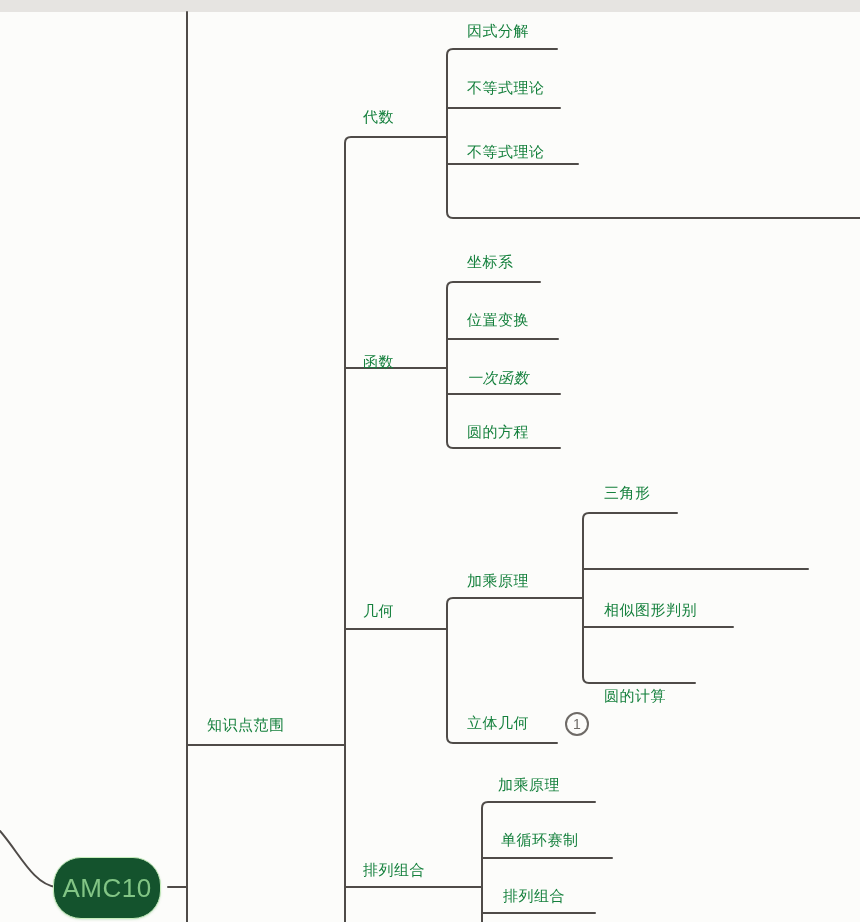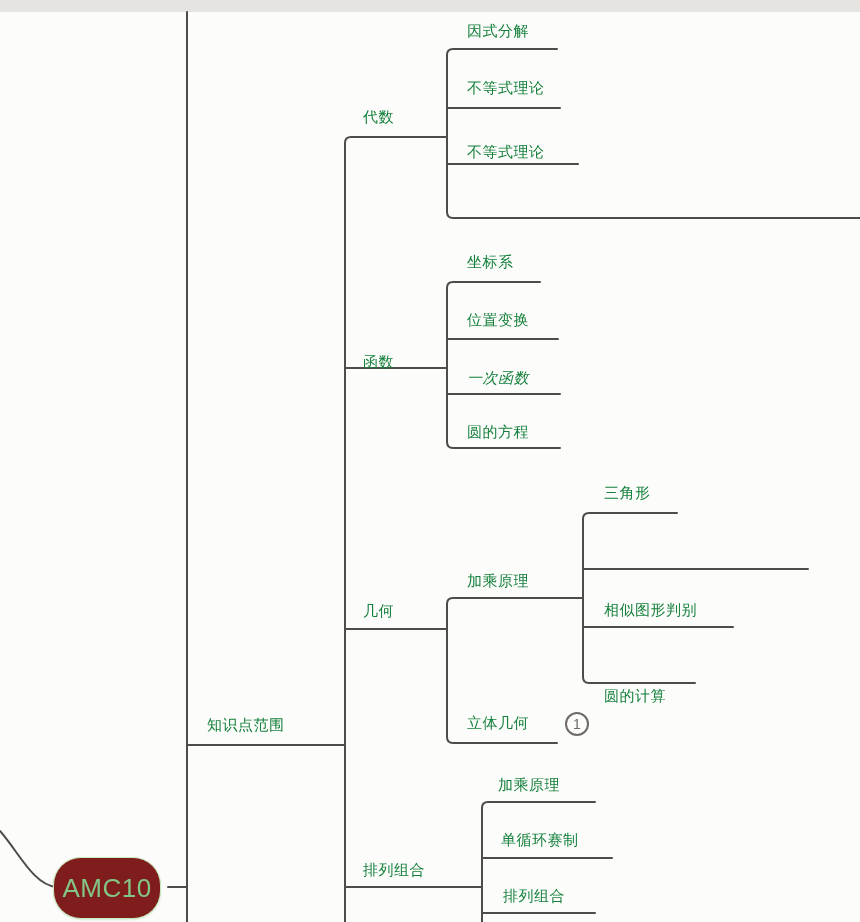--- a/index.html
+++ b/index.html
@@ -25,21 +25,21 @@
     position:absolute;
     font-size:15px;
     line-height:22px;
     color:#15803d;
     white-space:nowrap;
     letter-spacing:0.5px;
   }
   .root-node{
     position:absolute;
     left:53px;top:857px;width:106px;height:60px;
-    background:#7f1d1d;
+    background:#14532d;
     border:1px solid #c6eebc;
     border-radius:28px;
     display:flex;align-items:center;justify-content:center;
     box-shadow:0 1px 2px rgba(120,180,120,0.25);
   }
   .root-label{
     font-size:26px;
     color:#82c585;
     letter-spacing:0.5px;
   }

